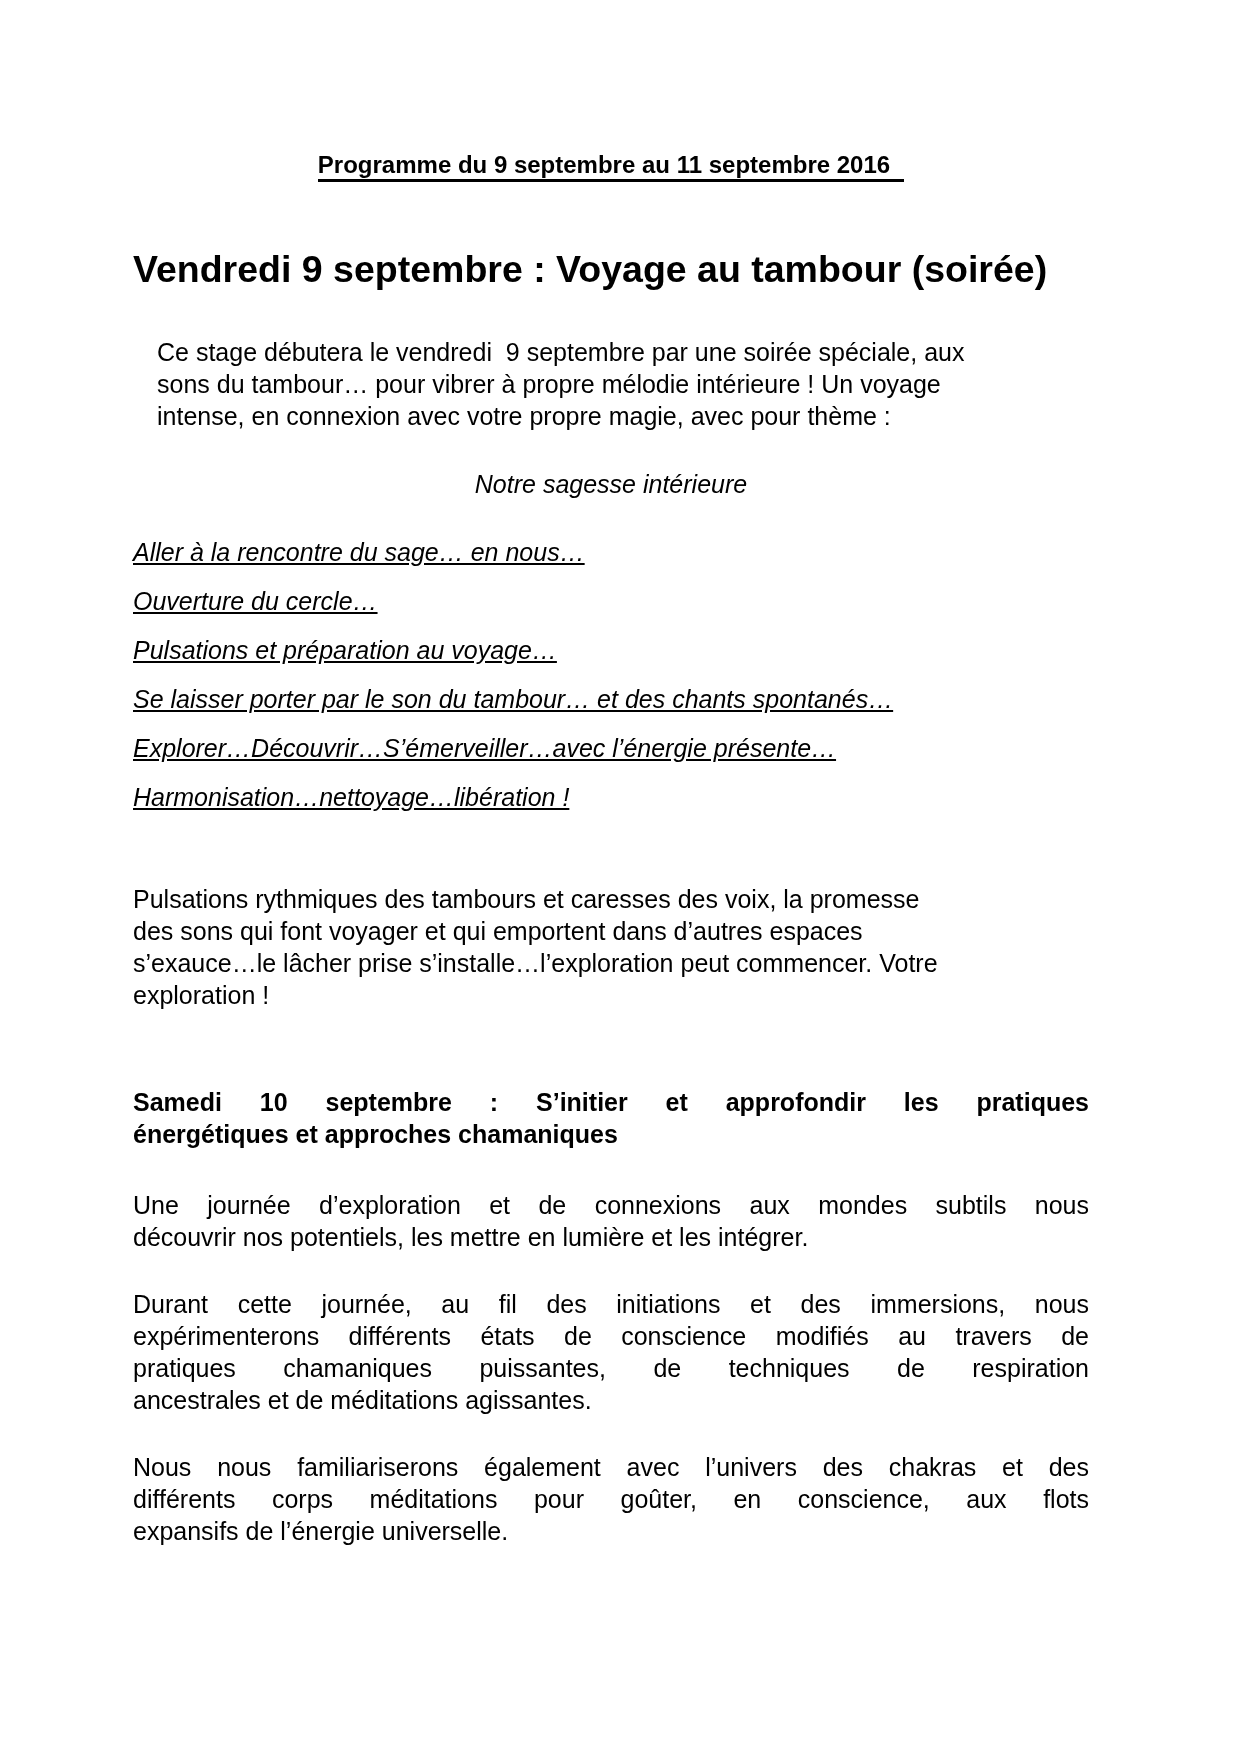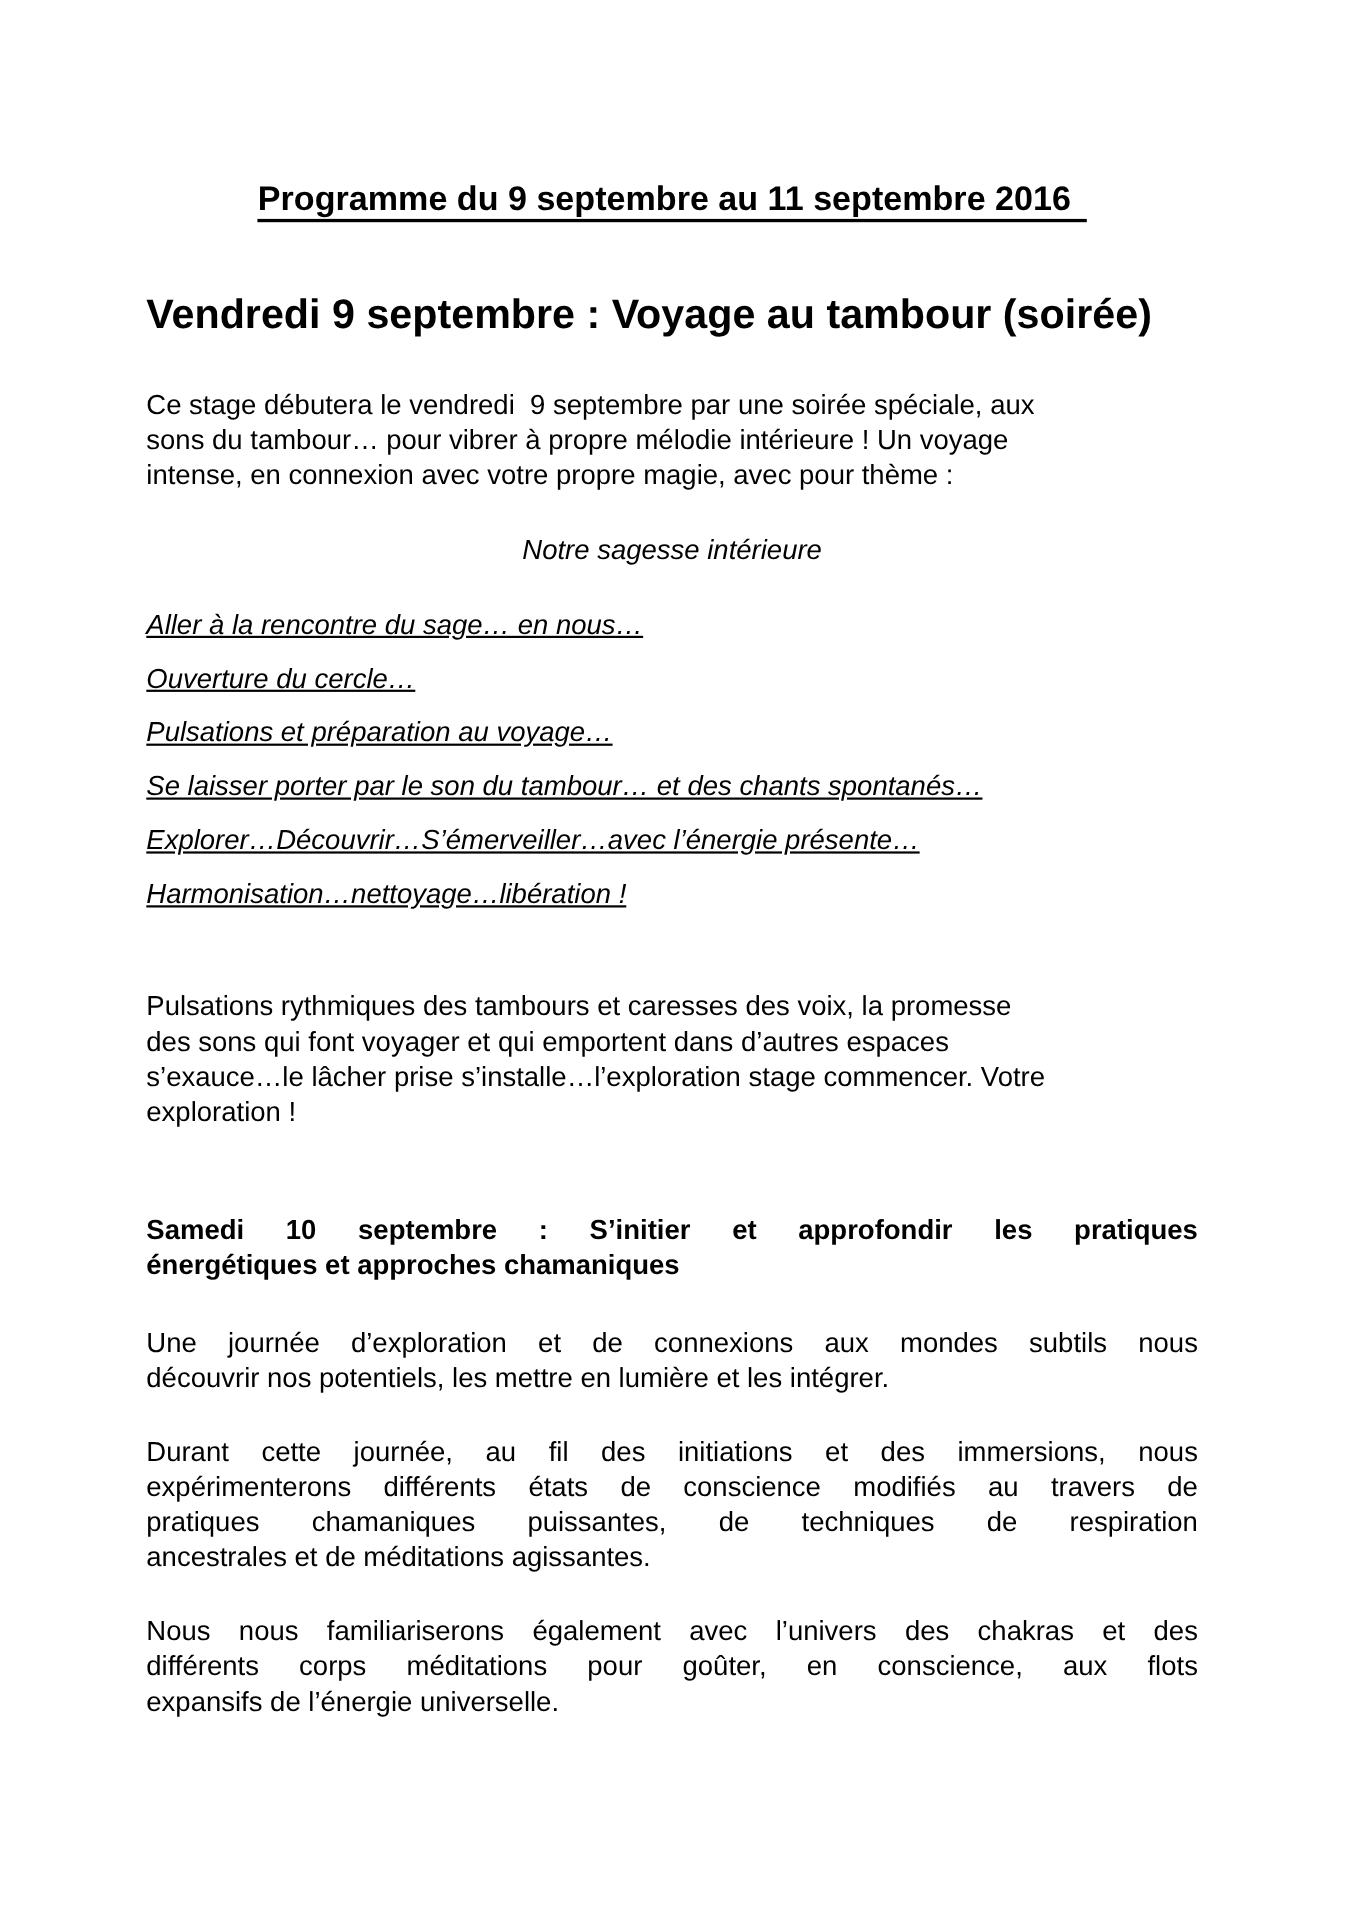--- a/index.html
+++ b/index.html
@@ -15,33 +15,33 @@
     font-size: 25px;
     line-height: 32px;
     color: #000000;
     overflow: hidden;
   }
   .ln { line-height: 32px; }
   .nowrap .ln, .nowrap { white-space: nowrap; }
   .jline { text-align: justify; text-align-last: justify; }
 
   .doc-title {
-    margin: 16px;
-    font-size: 31px;
+    margin: 0;
+    font-size: 24px;
     line-height: 38px;
     font-weight: bold;
     text-align: center;
   }
   .doc-title .u {
     border-bottom: 3px solid #000000;
     padding-right: 14px;
     padding-bottom: 1px;
   }
   .h1v { margin-top: 69px; font-weight: bold; white-space: nowrap; }
-  .p-intro { margin-top: 51px; }
+  .p-intro { margin-top: 51px; margin-left: 24px; }
   .theme-title {
     margin-top: 36px;
     font-style: italic;
     text-align: center;
   }
   .theme-list { margin-top: 36px; text-decoration: underline; }
   .theme-list .tl { font-style: italic; white-space: nowrap; }
   .theme-list .tl + .tl { margin-top: 17px; }
   .p-puls { margin-top: 70px; }
   .h2s { margin-top: 75px; font-weight: bold; }
@@ -71,21 +71,21 @@
     <div class="tl ln">Ouverture du cercle…</div>
     <div class="tl ln">Pulsations et préparation au voyage…</div>
     <div class="tl ln">Se laisser porter par le son du tambour… et des chants spontanés…</div>
     <div class="tl ln">Explorer…Découvrir…S’émerveiller…avec l’énergie présente…</div>
     <div class="tl ln">Harmonisation…nettoyage…libération !</div>
   </div>
 
   <div class="p-puls nowrap">
     <div class="ln">Pulsations rythmiques des tambours et caresses des voix, la promesse</div>
     <div class="ln">des sons qui font voyager et qui emportent dans d’autres espaces</div>
-    <div class="ln">s’exauce…le lâcher prise s’installe…l’exploration stage commencer. Votre</div>
+    <div class="ln">s’exauce…le lâcher prise s’installe…l’exploration peut commencer. Votre</div>
     <div class="ln">exploration !</div>
   </div>
 
   <div class="h2s">
     <div class="ln jline">Samedi 10 septembre&nbsp;: S’initier et approfondir les pratiques</div>
     <div class="ln">énergétiques et approches chamaniques</div>
   </div>
 
   <div class="p-une">
     <div class="ln jline">Une journée d’exploration et de connexions aux mondes subtils nous</div>

